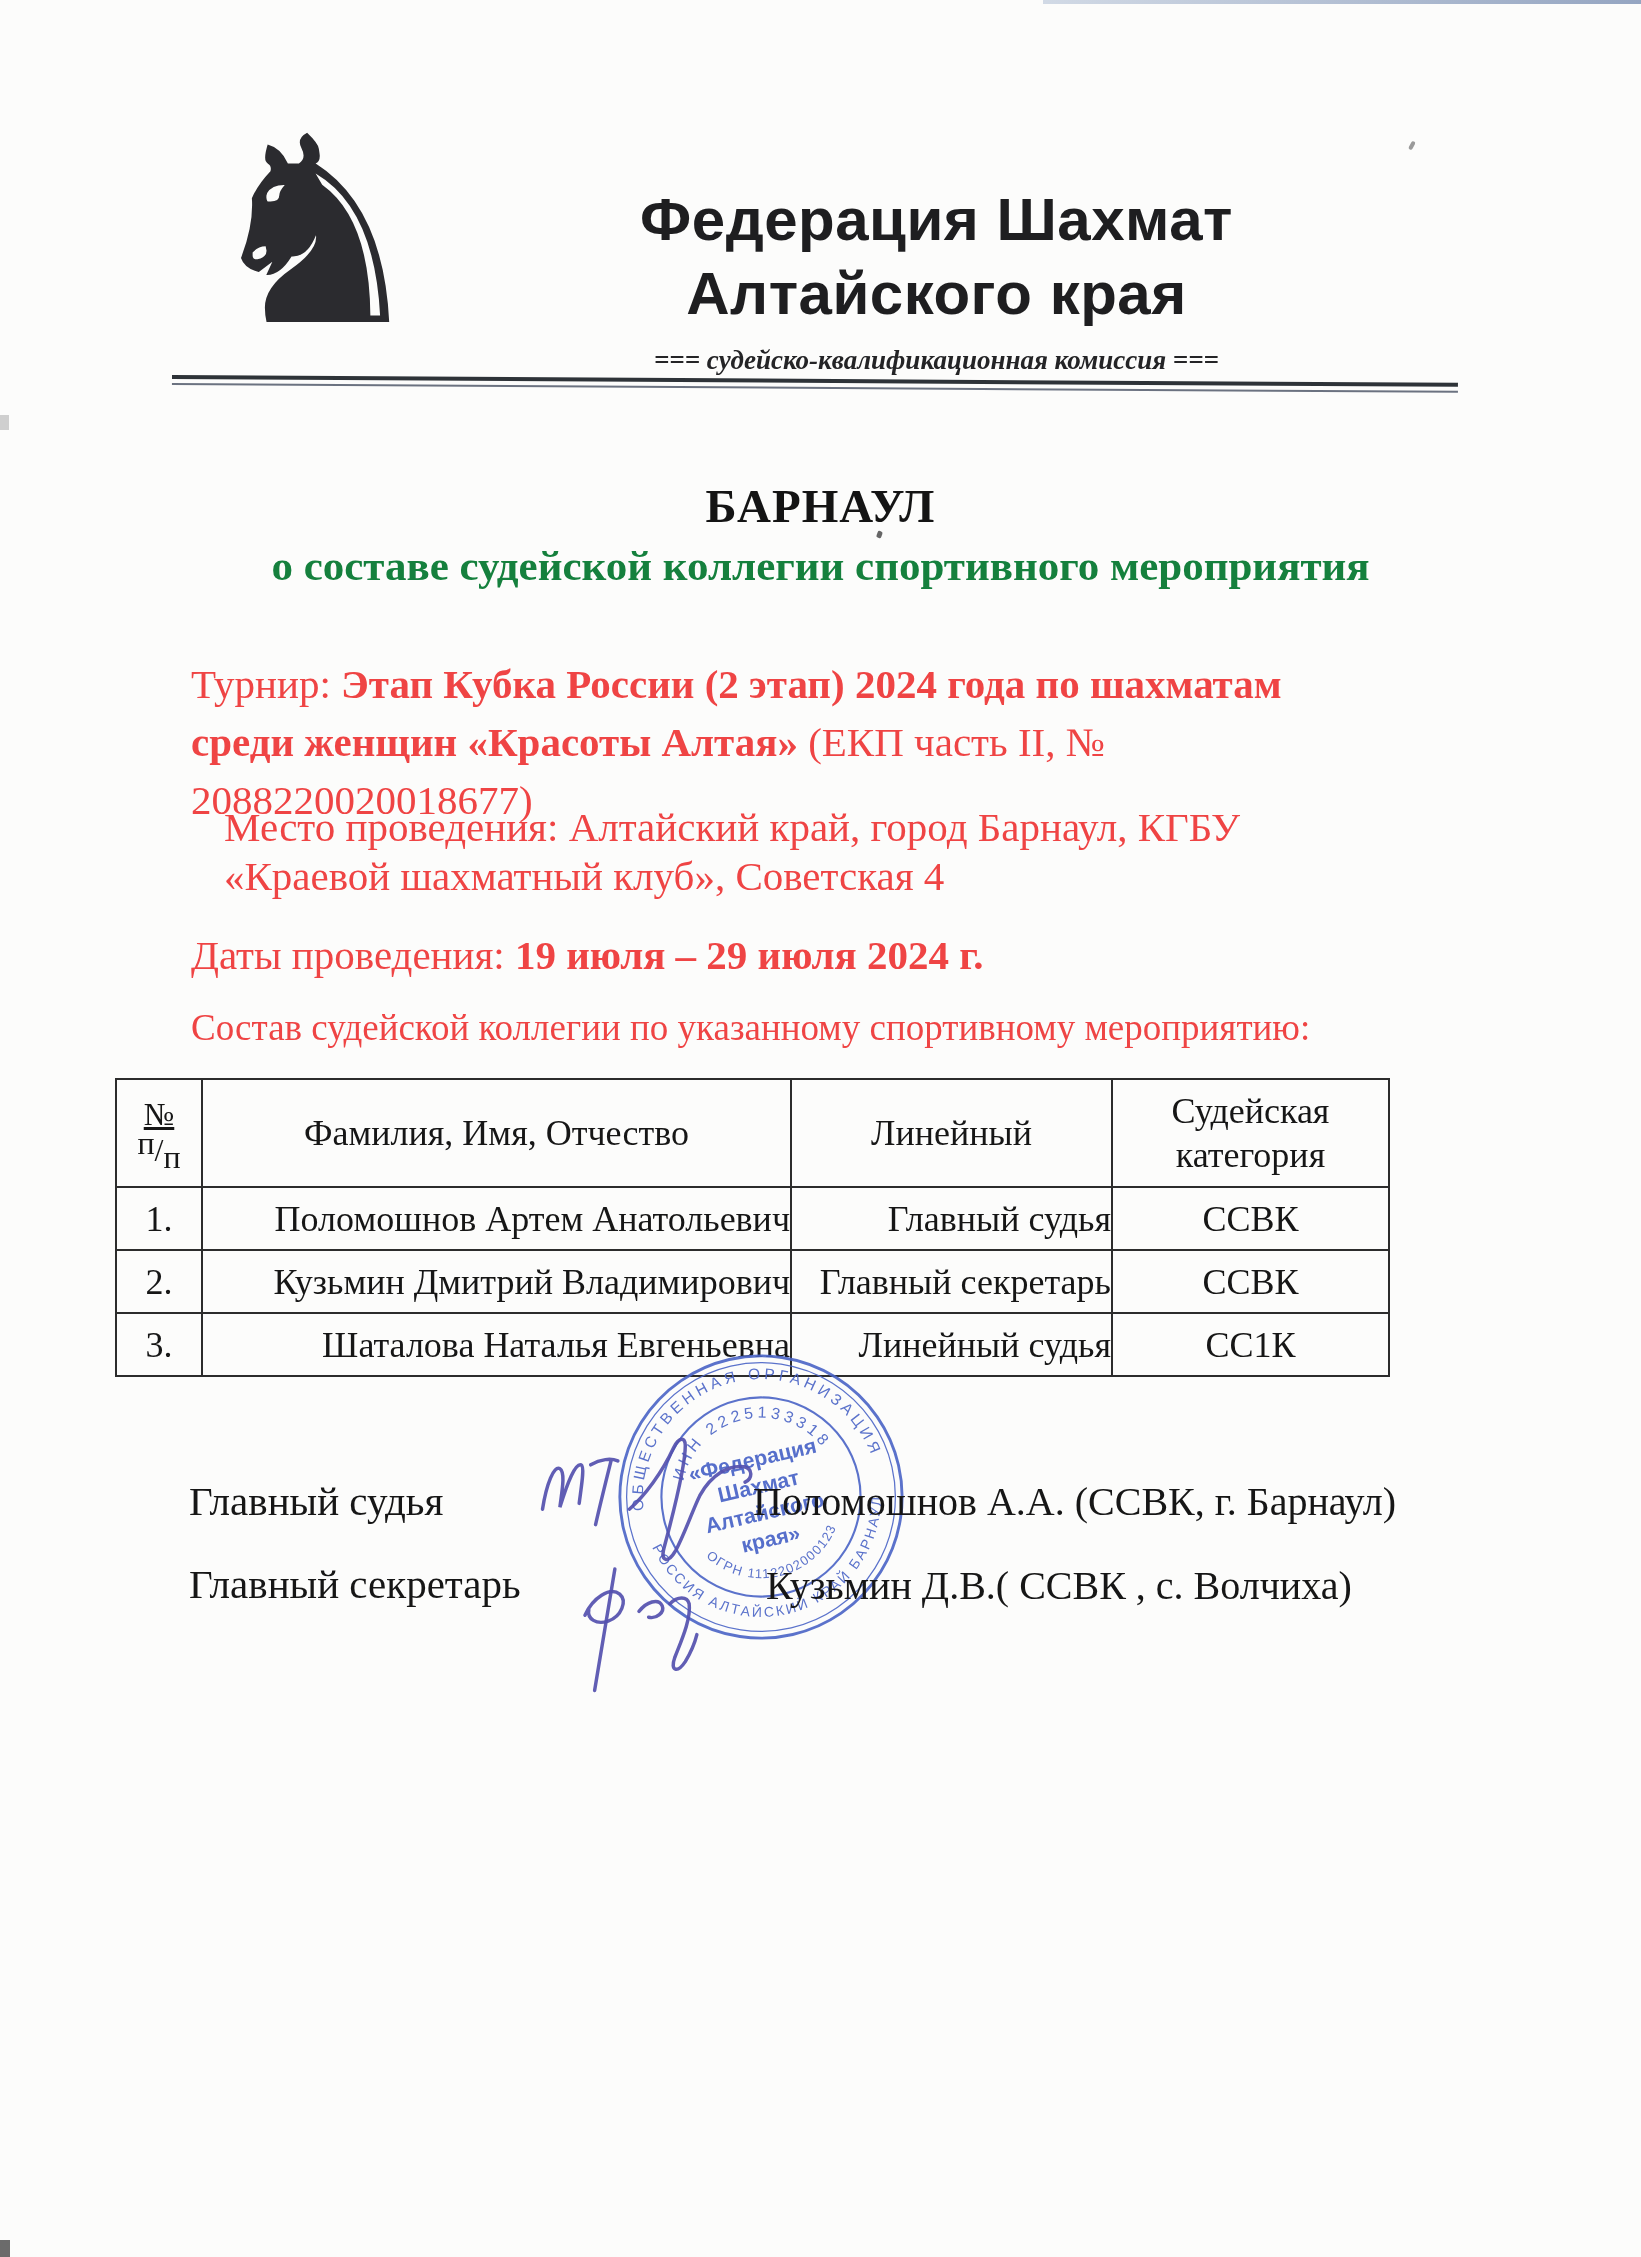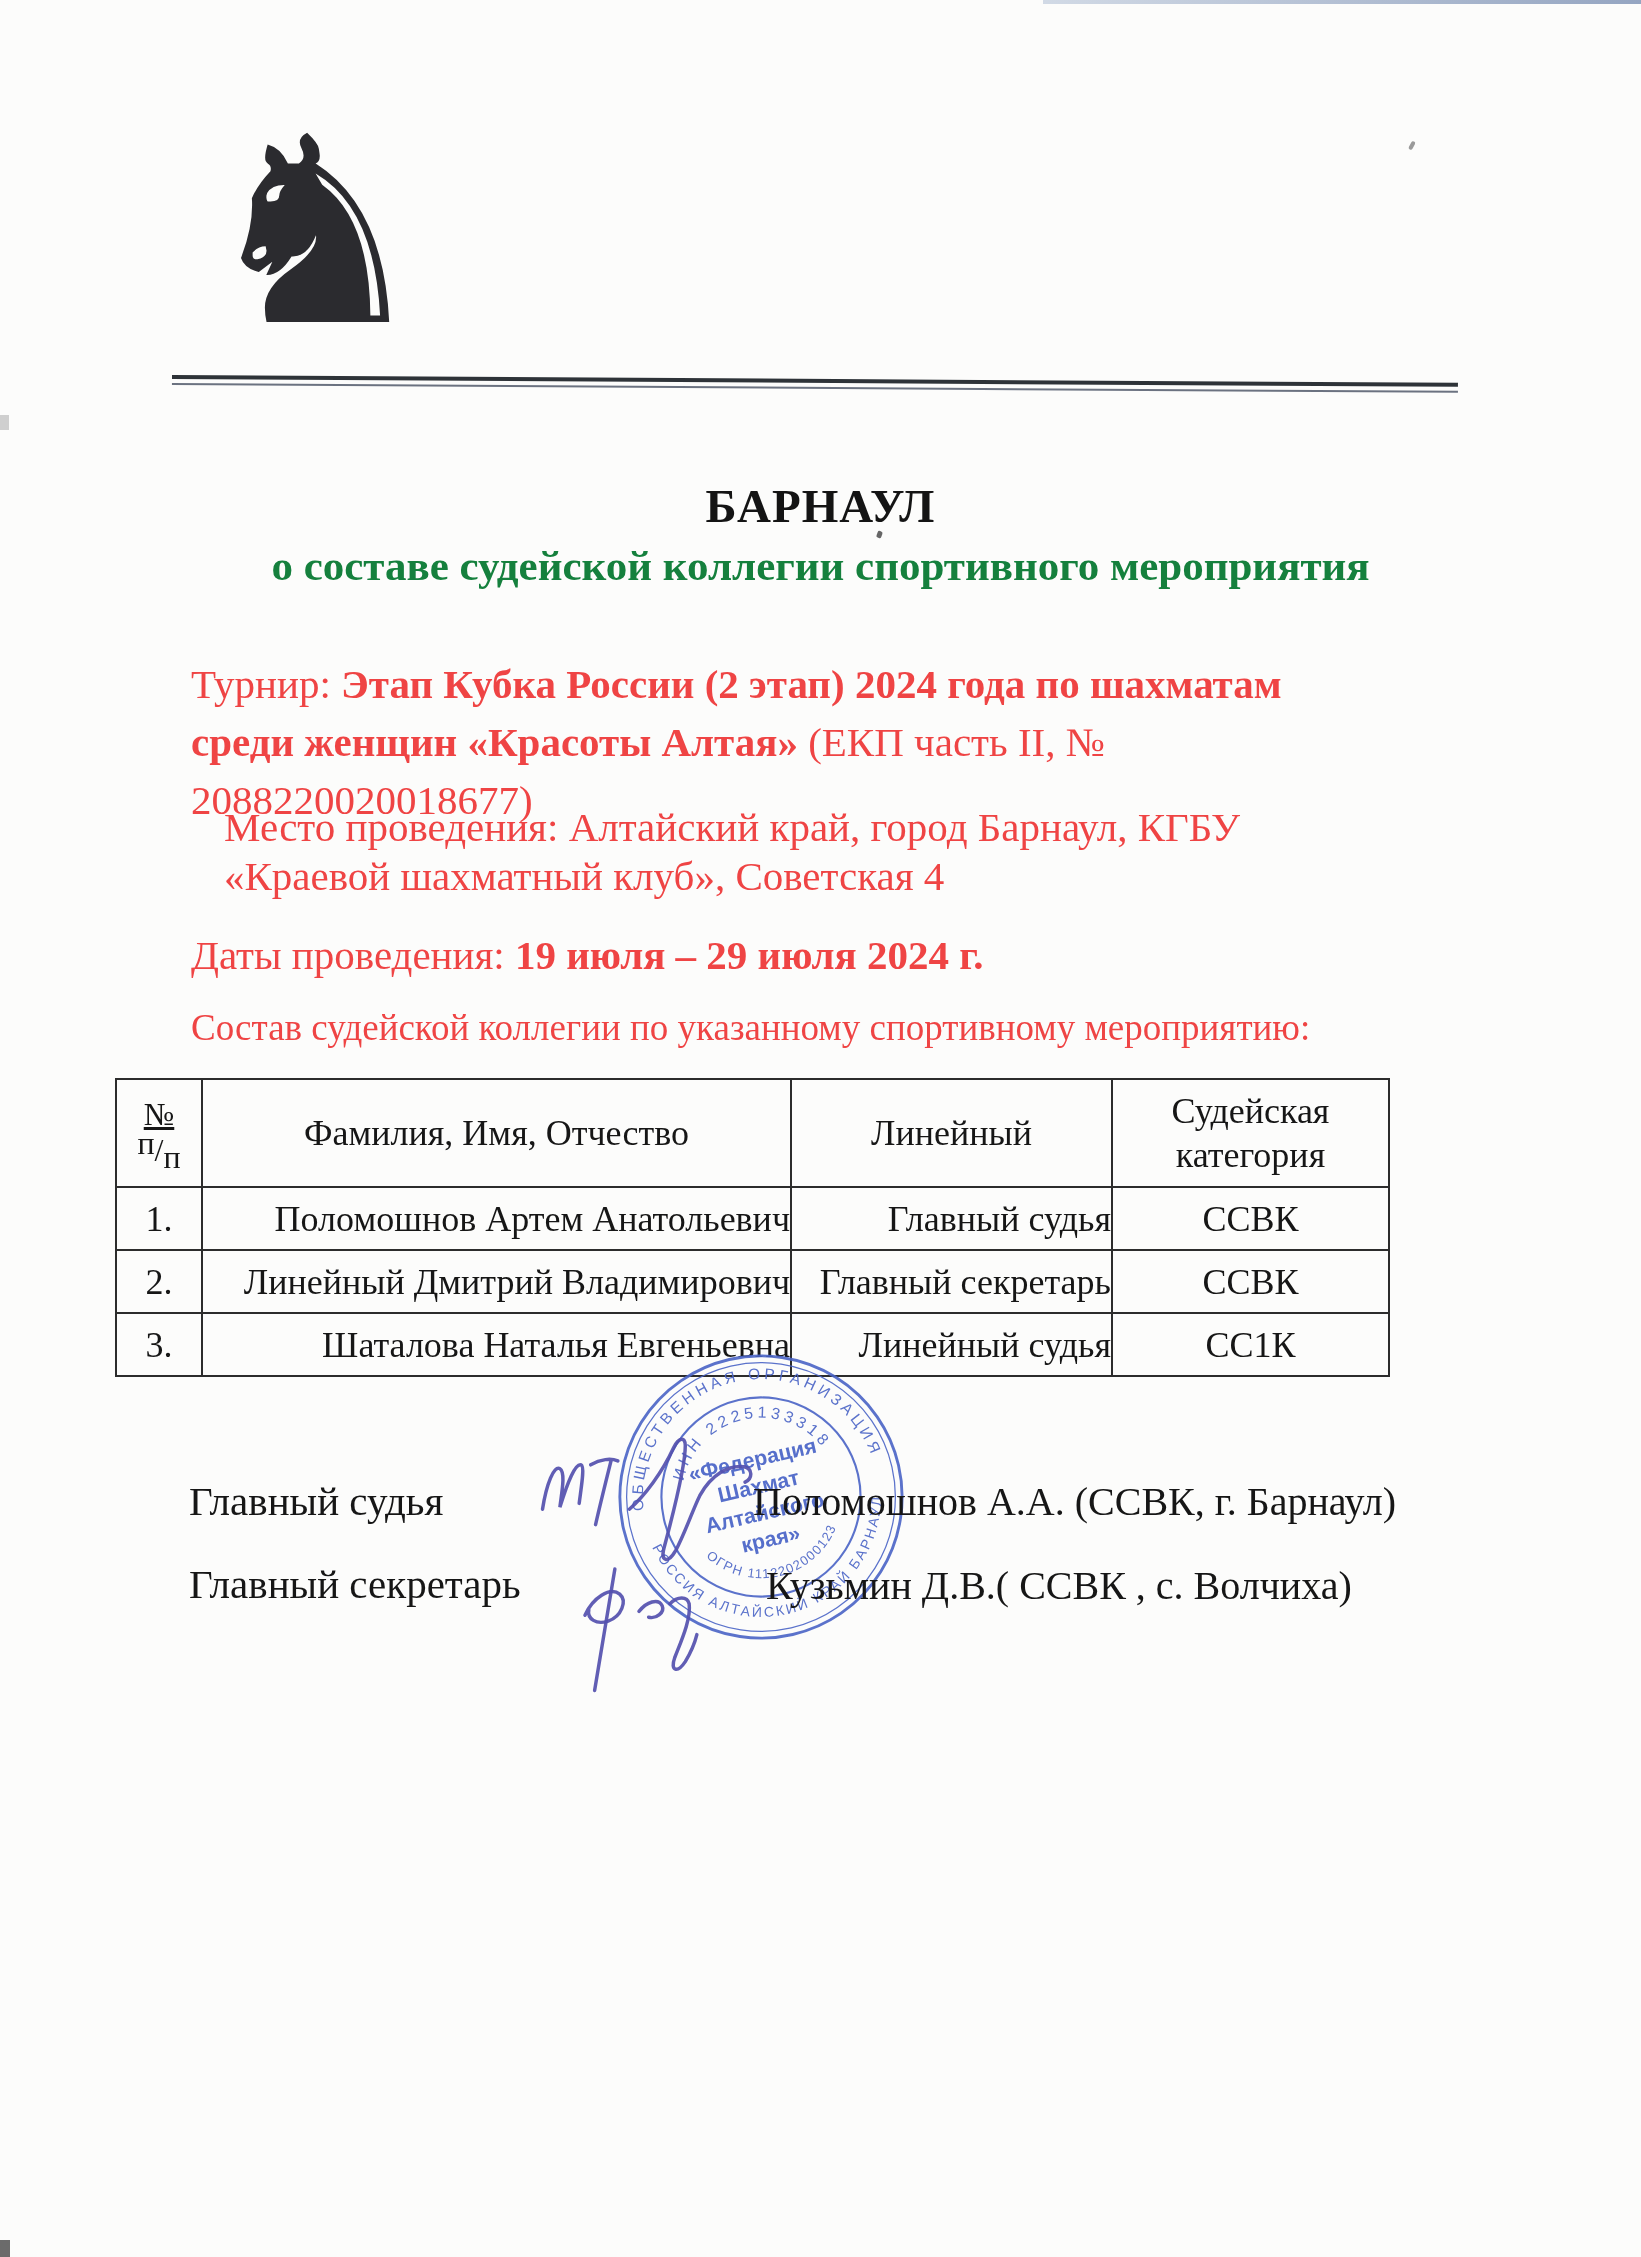--- a/index.html
+++ b/index.html
@@ -83,20 +83,25 @@
 <div class="page">
 
   <div class="abs scan-line-top"></div>
   <div class="abs speck-1"></div>
   <div class="abs speck-2"></div>
   <div class="abs speck-3"></div>
   <div class="abs speck-4"></div>
 
   <div class="abs logo">♞</div>
 
+  <div class="abs org-block">
+    <div class="org-line">Федерация Шахмат</div>
+    <div class="org-line">Алтайского края</div>
+    <div class="org-sub">=== судейско-квалификационная комиссия ===</div>
+  </div>
 
   <div class="abs divider">
     <div class="l1"></div>
     <div class="l2"></div>
   </div>
 
   <div class="abs title-block">
     <div class="title-main">БАРНАУЛ</div>
     <div class="title-sub">о составе судейской коллегии спортивного мероприятия</div>
   </div>
@@ -121,21 +126,21 @@
       <th class="h-cat c-center two-line">Судейская категория</th>
     </tr>
     <tr class="row">
       <td class="c-center">1.</td>
       <td class="c-left">Поломошнов Артем Анатольевич</td>
       <td class="c-left">Главный судья</td>
       <td class="c-center">ССВК</td>
     </tr>
     <tr class="row">
       <td class="c-center">2.</td>
-      <td class="c-left">Линейный Дмитрий Владимирович</td>
+      <td class="c-left">Кузьмин Дмитрий Владимирович</td>
       <td class="c-left">Главный секретарь</td>
       <td class="c-center">ССВК</td>
     </tr>
     <tr class="row">
       <td class="c-center">3.</td>
       <td class="c-left">Шаталова Наталья Евгеньевна</td>
       <td class="c-left">Линейный судья</td>
       <td class="c-center">СС1К</td>
     </tr>
   </tbody>

